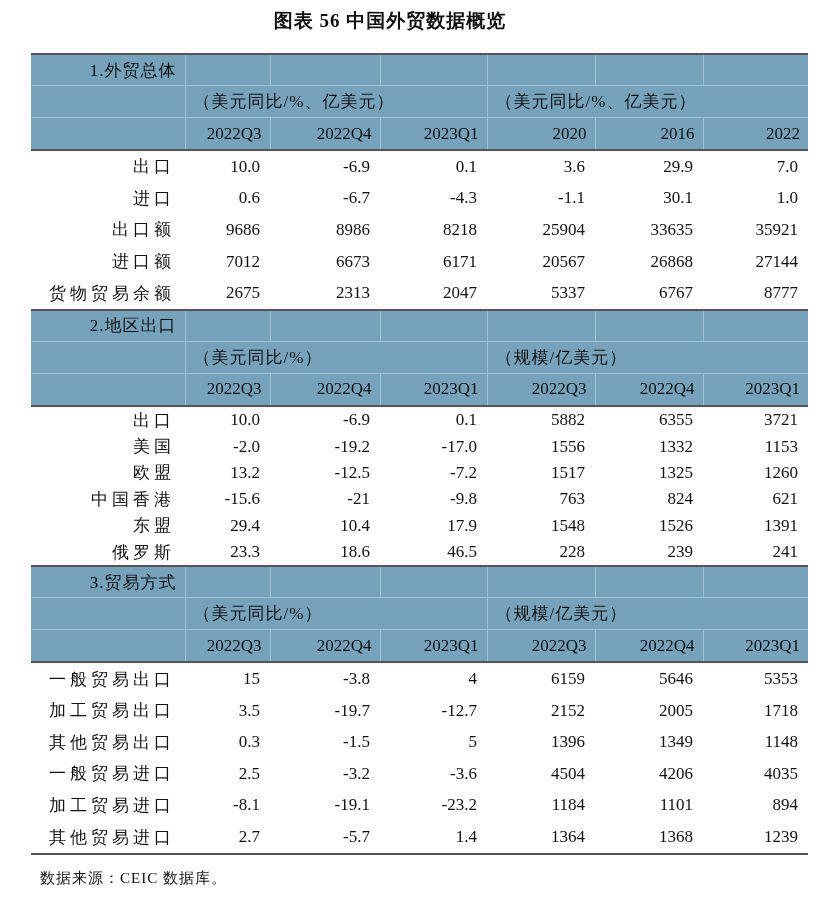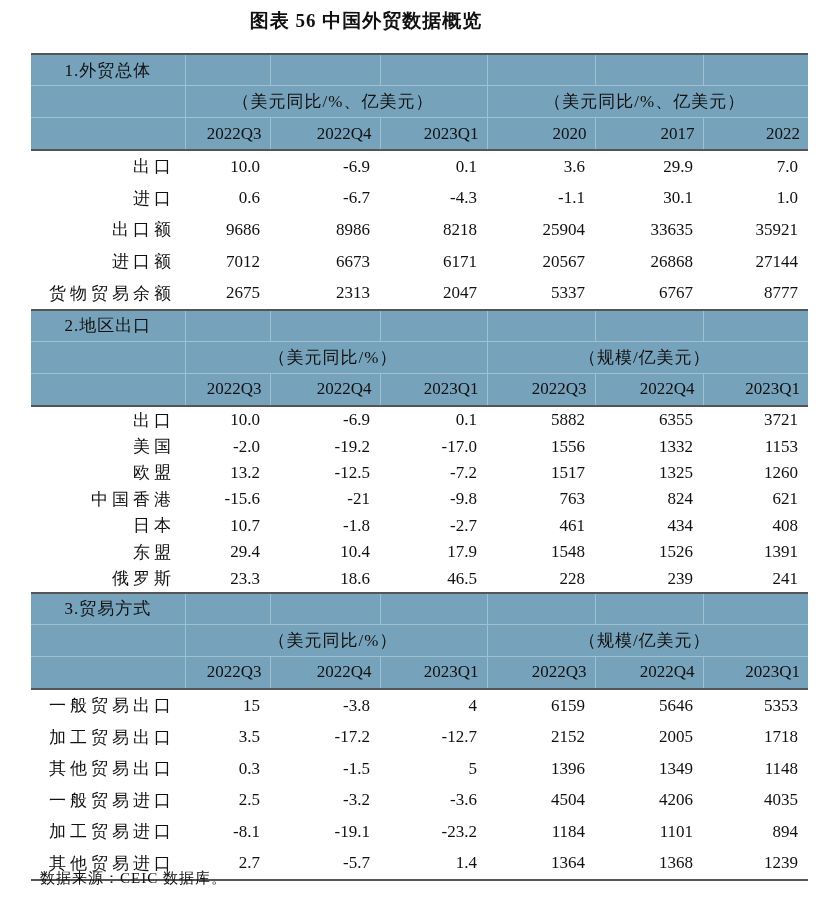--- a/index.html
+++ b/index.html
@@ -1,32 +1,32 @@
 <!DOCTYPE html>
 <html><head>
 <meta charset="utf-8">
 <style>
   html, body { margin:0; padding:0; background:#ffffff; }
   body { width:839px; height:903px; position:relative; overflow:hidden;
          font-family:"Liberation Serif","DejaVu Serif",serif; color:#111; }
   .title { position:absolute; top:8px; left:0; width:732px; text-align:center;
-           font-size:19px; font-weight:bold; letter-spacing:1px; }
+           font-size:19px; font-weight:bold; letter-spacing:1px;padding-left:24px; }
   table { position:absolute; left:31px; top:53px; border-collapse:collapse;
           width:777px; table-layout:fixed; font-size:17px; }
   col.c0 { width:154px; } col.c1 { width:85px; } col.c2 { width:110px; }
   col.c3 { width:107px; } col.c4 { width:108px; } col.c5 { width:108px; } col.c6 { width:105px; }
   td { padding:0 8px 0 8px; white-space:nowrap; overflow:visible; }
   tr.hdr td { background:#76a3bb; border-right:1px solid #9fc1d2; height:31px; }
   tr.hdr td:last-child { border-right:none; }
   tr.hdr.sec td { border-top:2px solid #555; height:30px; }
   tr.hdr.yrs td { border-bottom:2px solid #555; text-align:right; }
   tr.hdr.unit td { border-bottom:1px solid #9fc1d2; }
   tr.hdr.sec td { border-bottom:1px solid #9fc1d2; }
-  tr.hdr td.sec-label { text-align:center; padding-left:8px; letter-spacing:1px; }
-  tr.hdr td.unit-label { text-align:center; padding-right:14px; letter-spacing:1px; }
+  tr.hdr td.sec-label { text-align:right; padding-left:8px; letter-spacing:1px; }
+  tr.hdr td.unit-label { text-align:left; padding-right:14px; letter-spacing:1px; }
   tr.row td { text-align:right; padding-right:10px; }
   tr.row td:first-child { text-align:right; padding-left:8px; letter-spacing:4px; }
   tbody.s1 tr.row td { height:31.6px; }
   tbody.s2 tr.row td { height:26.4px; }
   tbody.s3 tr.row td { height:31.6px;margin-left:33px; }
   tr.row.last td { border-bottom:2px solid #555; }
   .source { position:absolute; left:40px; top:869px; font-size:15px; letter-spacing:1px; }
 </style>
 </head>
 <body>
@@ -58,21 +58,21 @@
         <td></td>
         <td colspan="3" class="unit-label">（美元同比/%、亿美元）</td>
         <td colspan="3" class="unit-label">（美元同比/%、亿美元）</td>
       </tr>
       <tr class="hdr yrs">
         <td></td>
         <td>2022Q3</td>
         <td>2022Q4</td>
         <td>2023Q1</td>
         <td>2020</td>
-        <td>2017</td>
+        <td>2016</td>
         <td>2022</td>
       </tr>
       <tr class="row">
         <td>出口</td>
         <td>10.0</td>
         <td>-6.9</td>
         <td>0.1</td>
         <td>3.6</td>
         <td>29.9</td>
         <td>7.0</td>
@@ -168,29 +168,20 @@
       <tr class="row">
         <td>中国香港</td>
         <td>-15.6</td>
         <td>-21</td>
         <td>-9.8</td>
         <td>763</td>
         <td>824</td>
         <td>621</td>
       </tr>
       <tr class="row">
-        <td>日本</td>
-        <td>10.7</td>
-        <td>-1.8</td>
-        <td>-2.7</td>
-        <td>461</td>
-        <td>434</td>
-        <td>408</td>
-      </tr>
-      <tr class="row">
         <td>东盟</td>
         <td>29.4</td>
         <td>10.4</td>
         <td>17.9</td>
         <td>1548</td>
         <td>1526</td>
         <td>1391</td>
       </tr>
       <tr class="row last">
         <td>俄罗斯</td>
@@ -231,21 +222,21 @@
         <td>15</td>
         <td>-3.8</td>
         <td>4</td>
         <td>6159</td>
         <td>5646</td>
         <td>5353</td>
       </tr>
       <tr class="row">
         <td>加工贸易出口</td>
         <td>3.5</td>
-        <td>-17.2</td>
+        <td>-19.7</td>
         <td>-12.7</td>
         <td>2152</td>
         <td>2005</td>
         <td>1718</td>
       </tr>
       <tr class="row">
         <td>其他贸易出口</td>
         <td>0.3</td>
         <td>-1.5</td>
         <td>5</td>

